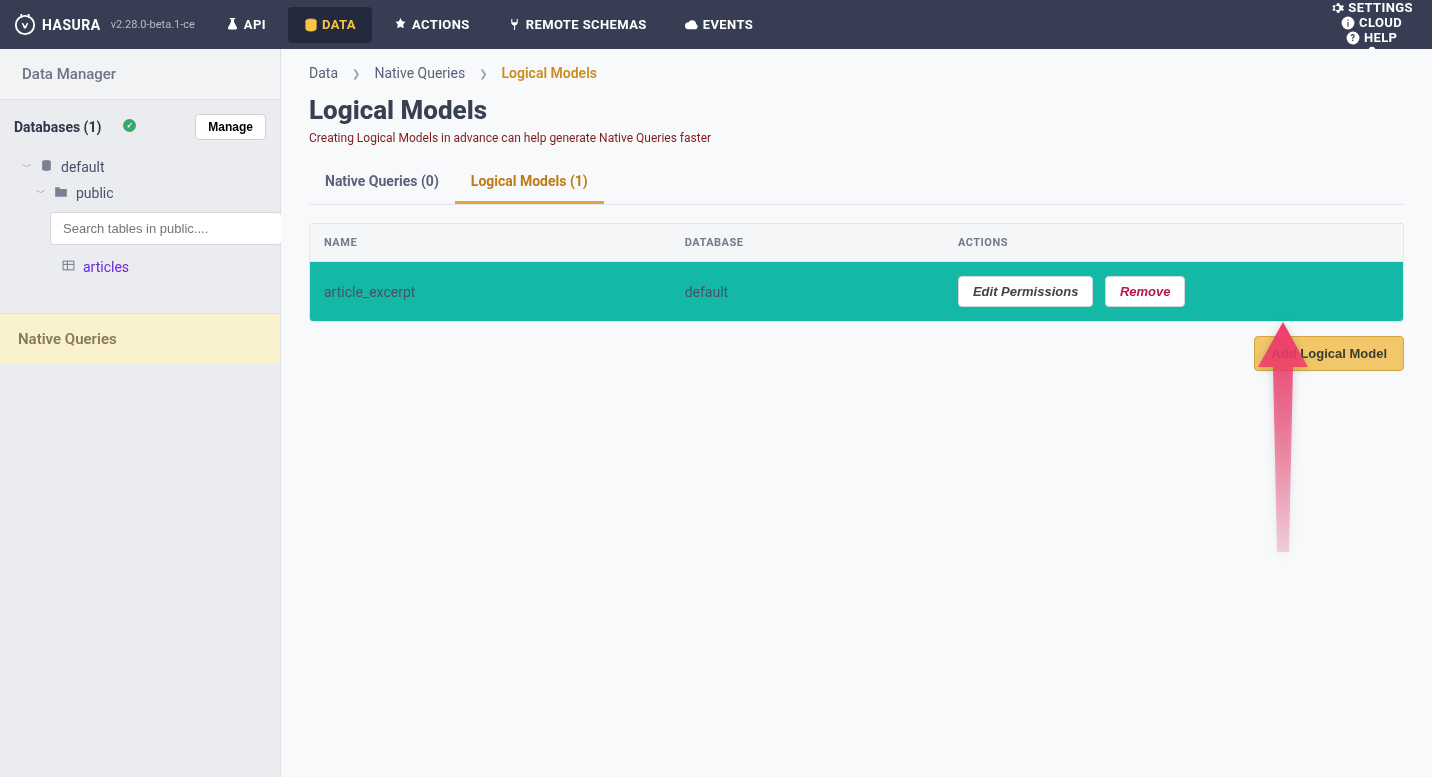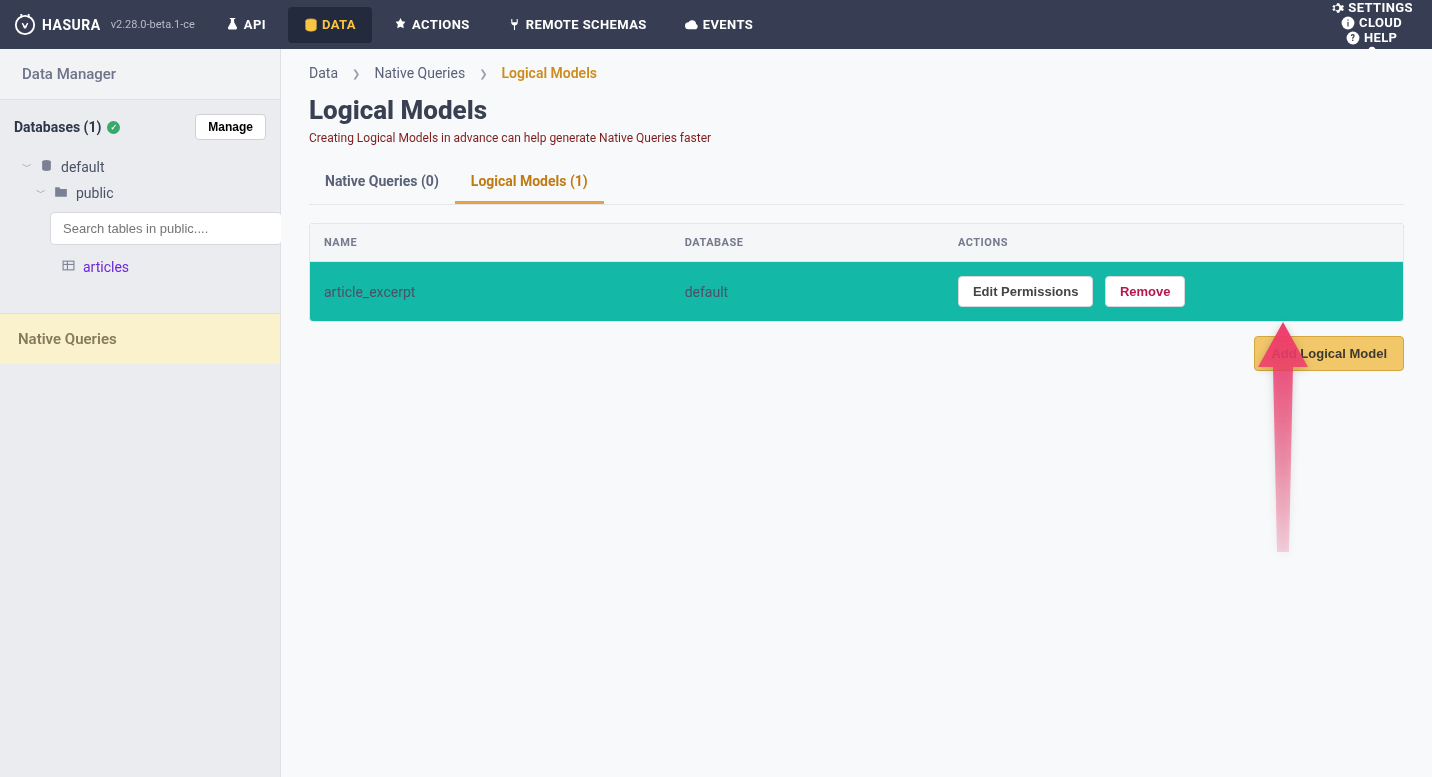--- a/index.html
+++ b/index.html
@@ -19,21 +19,21 @@
   .love { width: 52px; height: 44px; background: #fff; display: flex; align-items: center; justify-content: center; margin-left: 10px; }
   .scroll-gap { width: 12px; height: 49px; background: #2c3346; }
 
   
   .layout { display: flex; height: calc(100% - 49px); }
   
   
   .sidebar { width: 281px; background: #ebecef; border-right: 1px solid #e0e0e4; display: flex; flex-direction: column; }
   .side-section-header { padding: 16px 22px; color: #6e7489; font-size: 15px; font-weight: 500; border-bottom: 1px solid #e0e0e4; background: #f2f3f5; }
   .db-header { display: flex; align-items: center; padding: 14px 14px; font-weight: 700; font-size: 14px; color: #2d3748; }
-  .db-header .db-title { flex: 1; display: flex; align-items: center; gap: 6px; }
+  .db-header .db-title { flex: 1; display: flex; gap: 22px; }
   .db-header .badge-check { width: 13px; height: 13px; background: #3aa76d; border-radius: 50%; display: inline-flex; align-items: center; justify-content: center; color: #fff; font-size: 8px; font-weight: 900; }
   .manage-btn { border: 1px solid #cfd1d6; background: #fff; padding: 5px 12px; border-radius: 4px; font-weight: 700; font-size: 12px; cursor: pointer; }
   .tree { padding: 0 14px; font-size: 14px; color: #4a5268; }
   .tree-row { display: flex; align-items: center; gap: 8px; padding: 5px 0; cursor: pointer; }
   .tree-row .chev { width: 10px; color: #8a8f9e; font-size: 10px; }
   .tree-indent-1 { padding-left: 8px; }
   .tree-indent-2 { padding-left: 22px; }
   .search-box { margin: 6px 0 8px 36px; width: 232px; }
   .search-box input { width: 100%; padding: 8px 12px; border: 1px solid #d6d8dd; border-radius: 4px; font-size: 13px; background: #fff; }
   .table-item { display: flex; align-items: center; gap: 8px; padding: 6px 0 6px 48px; font-size: 14px; color: #6d28d9; cursor: pointer; }
@@ -53,21 +53,21 @@
   .tabs { display: flex; padding: 0 28px; border-bottom: 1px solid #e5e6ea; margin: 0 18px 0 0; }
   .tab { padding: 10px 16px 12px; font-size: 14px; font-weight: 700; color: #5a6178; cursor: pointer; border-bottom: 3px solid transparent; }
   .tab.active { color: #c07a12; border-bottom-color: #e6a241; }
   .tabs { margin: 0 28px; padding: 0; }
   
   .table-wrap { margin: 18px 28px 14px; border: 1px solid #e5e6ea; border-radius: 4px; background: #14b8a6; }
   table { width: 100%; border-collapse: collapse; }
   thead th { text-align: left; font-size: 11px; letter-spacing: .5px; color: #75798b; font-weight: 700; padding: 12px 14px; background: #f5f6f8; border-bottom: 1px solid #e5e6ea; }
   tbody td { padding: 14px 14px; font-size: 14px; color: #4a5268; border-bottom: 1px solid #eceef1; }
   tbody tr:last-child td { border-bottom: none; }
-  .row-btn { border: 1px solid #d6d8dd; background: #fff; padding: 7px 14px; border-radius: 4px; font-size: 13px; font-weight: 700; cursor: pointer; margin-right: 8px; color: #444; }
+  .row-btn { border: 1px solid #d6d8dd; background: #fff; padding: 7px 14px; border-radius: 4px; font-size: 13px; font-weight: 700; cursor: pointer; margin-right: 8px; color: #444; font-style: italic; }
   .row-btn.danger { color: #b7174a; }
   
   .add-btn-wrap { display: flex; justify-content: flex-end; padding: 0 28px; }
   .add-btn { background: #f1c76a; border: 1px solid #d3a63e; color: #3e3b2e; font-weight: 700; padding: 9px 16px; border-radius: 4px; font-size: 13px; cursor: pointer; }
 
   
   .arrow-overlay { position: absolute; left: 972px; top: 273px; pointer-events: none; }
   .arrow-overlay svg { filter: drop-shadow(0 2px 4px rgba(0,0,0,.2)); }
 </style>
 </head>

